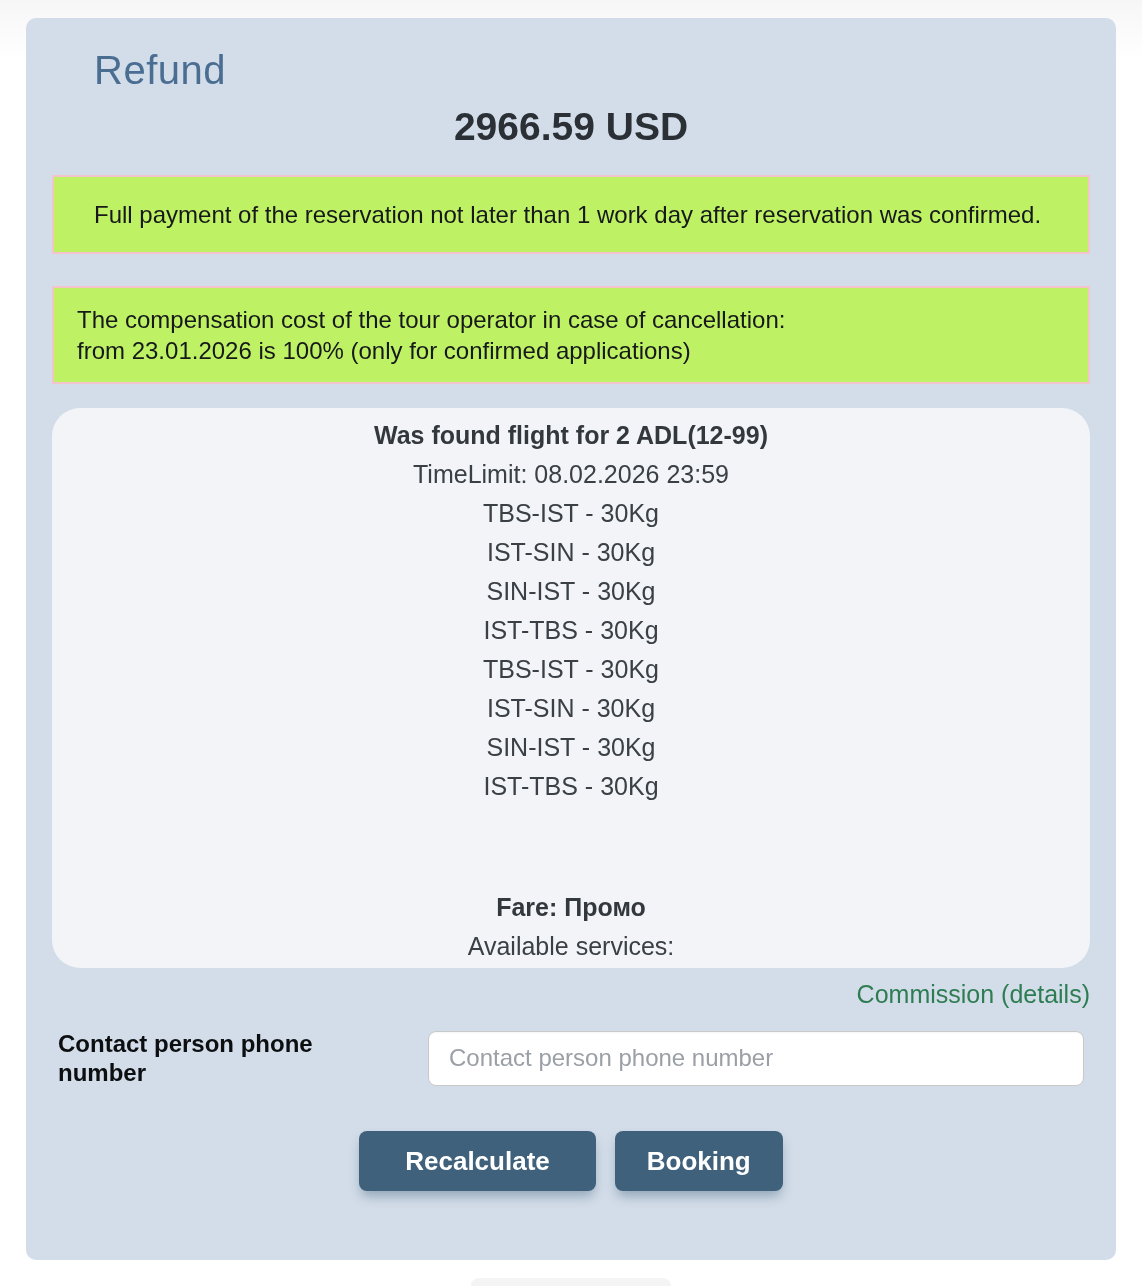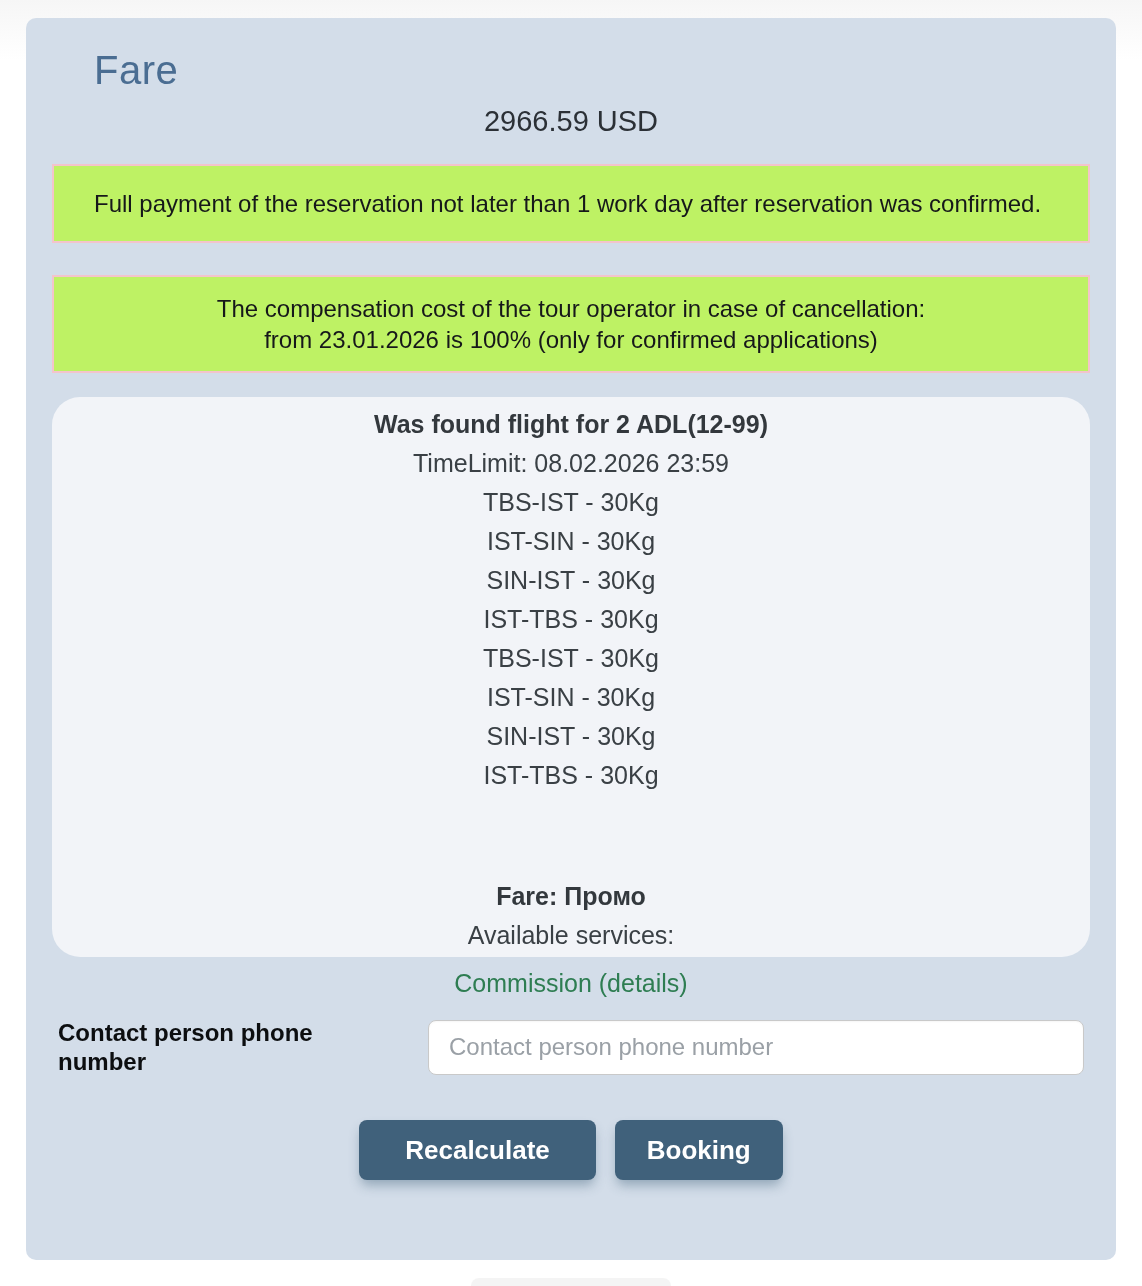--- a/index.html
+++ b/index.html
@@ -20,38 +20,38 @@
   .card{
     position:absolute;left:26px;top:18px;width:1090px;height:1242px;
     background:var(--card-bg);border-radius:10px;
     padding:22px 26px 30px 26px;
   }
   .page-title{
     color:var(--heading-blue);font-size:40px;font-weight:400;
     margin:8px 0 12px 42px;letter-spacing:.5px;
   }
   .price-amount{
-    text-align:center;font-size:29px;font-weight:400;color:#2b3036;
+    text-align:center;font-size:39px;font-weight:700;color:#2b3036;
     margin:10px 0 26px 0;
   }
   .notice{
     background:#bef264;border:2px solid var(--notice-border);
     font-size:24px;color:#16181a;line-height:31px;
     padding:22px 40px;margin:0 0 32px 0;
   }
-  .notice.centered{text-align:center;padding:16px 8px;}
+  .notice.centered{text-align:left;padding:16px 23px;}
   .flight-panel{
     background:var(--panel-bg);text-align:center;color:#3a4045;
     font-size:25px;line-height:39px;padding:8px 10px 2px 10px;
     margin-top:-8px;
     border-radius:28px;
   }
   .flight-title{font-weight:700;color:#33383d;}
   .fare-line{font-weight:700;color:#33383d;margin-top:82px;}
-  .commission-row{text-align:center;margin-top:12px;font-size:25px;}
+  .commission-row{text-align:right;margin-top:12px;font-size:25px;}
   .commission-row a{color:var(--link-green);text-decoration:none;cursor:pointer;}
   .contact-row{display:flex;align-items:center;margin-top:20px;padding:0 6px;justify-content:center;}
   .contact-label{
     font-weight:700;font-size:24px;line-height:29px;color:#0c0e10;
     width:305px;flex:0 0 auto;
   }
   .contact-spacer{flex:0 0 65px;}
   .contact-input{
     flex:1 1 auto;height:55px;border:1px solid #c9c9c9;border-radius:8px;
     font-size:24px;padding:0 20px;color:#333;outline:none;
@@ -70,21 +70,21 @@
   .bottom-hint{
     position:absolute;left:471px;top:1278px;width:200px;height:14px;
     background:#f1f1f1;border-radius:8px 8px 0 0;opacity:.8;
   }
 </style>
 </head>
 <body>
 
 <div class="card">
 
-  <h1 class="page-title">Fare</h1>
+  <h1 class="page-title">Refund</h1>
 
   <div class="price-amount">2966.59 USD</div>
 
   <div class="notice">
     <span>Full payment of the reservation not later than 1 work day after reservation was confirmed.</span>
   </div>
 
   <div class="notice centered">
     <div>The compensation cost of the tour operator in case of cancellation:</div>
     <div>from 23.01.2026 is 100% (only for confirmed applications)</div>

